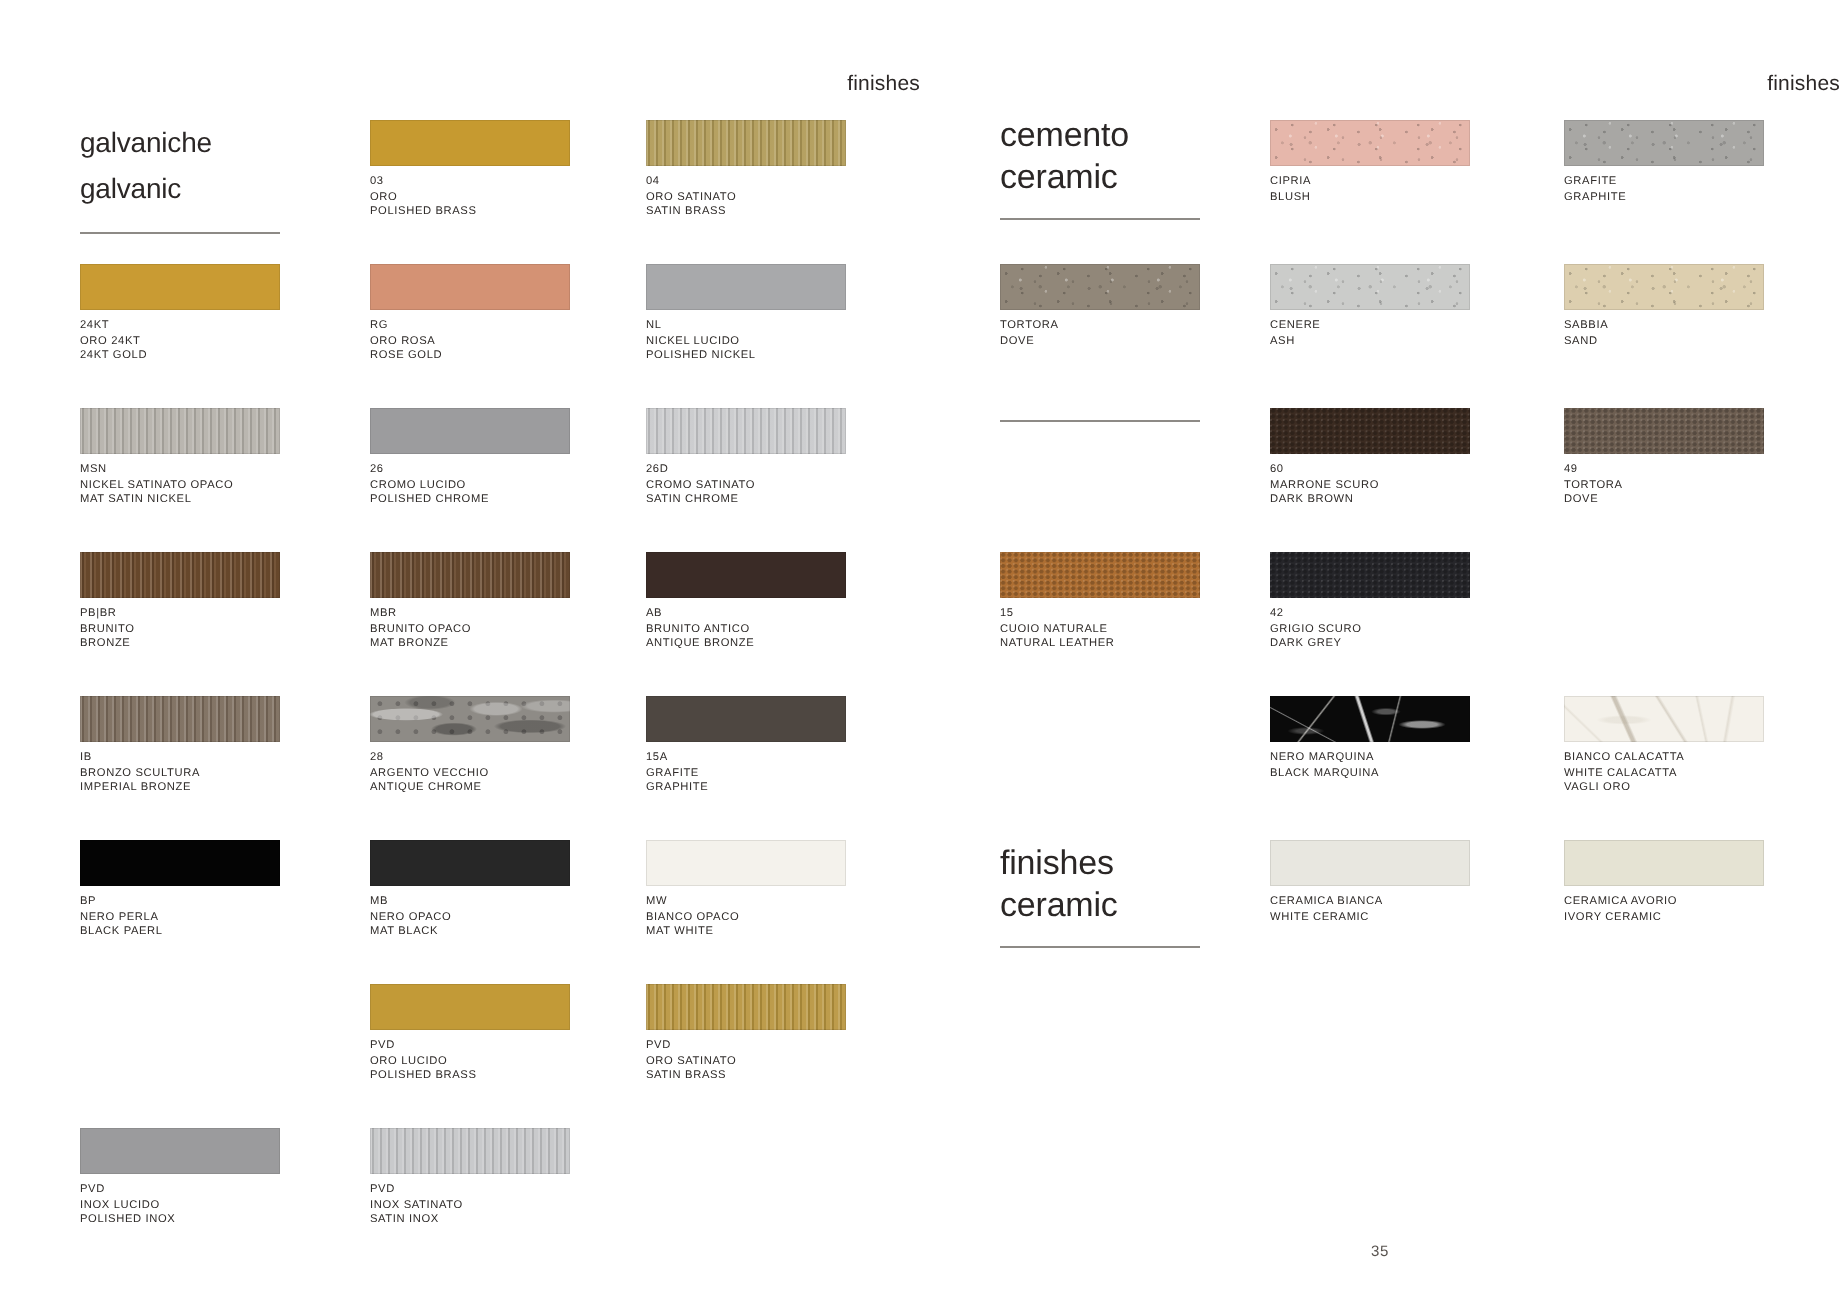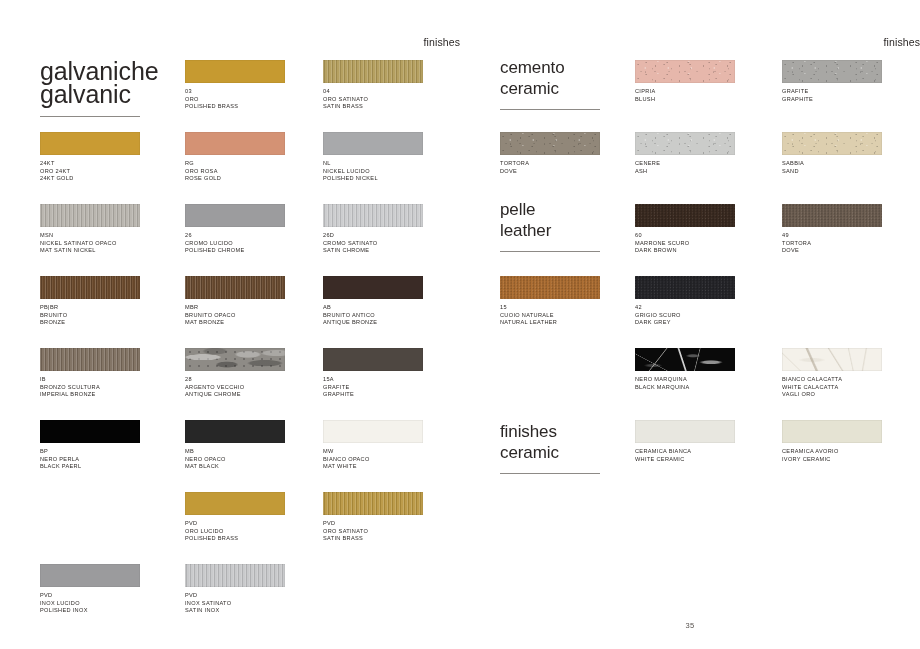--- a/index.html
+++ b/index.html
@@ -50,21 +50,21 @@
   }
   .section-title {
     font-size: 17px;
     line-height: 20.5px;
     font-weight: 400;
     letter-spacing: -0.1px;
     color: #2b2726;
     white-space: pre-line;
   }
   .section-title.big {
-    font-size: 25px;
+    font-size: 14px;
     line-height: 23px;
   }
   .section-rule {
     margin-top: 10px;
     width: 100px;
     height: 1px;
     background: #8d8a86;
   }
 
   
@@ -314,22 +314,20 @@
     <div class="section-rule"></div>
   </div>
 
   <div class="cell" style="left:40px; top:132px;">
     <div class="swatch tex-speckle" style="background-color:#918779"></div>
     <div class="caption">TORTORA
 DOVE</div>
   </div>
 
   <div class="section" style="left:40px; top:200px;">
-    <div class="section-title">pelle
-leather</div>
     <div class="section-rule"></div>
   </div>
 
   <div class="cell" style="left:40px; top:276px;">
     <div class="swatch tex-leather" style="background-color:#ae6f33"></div>
     <div class="caption">15
 CUOIO NATURALE
 NATURAL LEATHER</div>
   </div>
 

